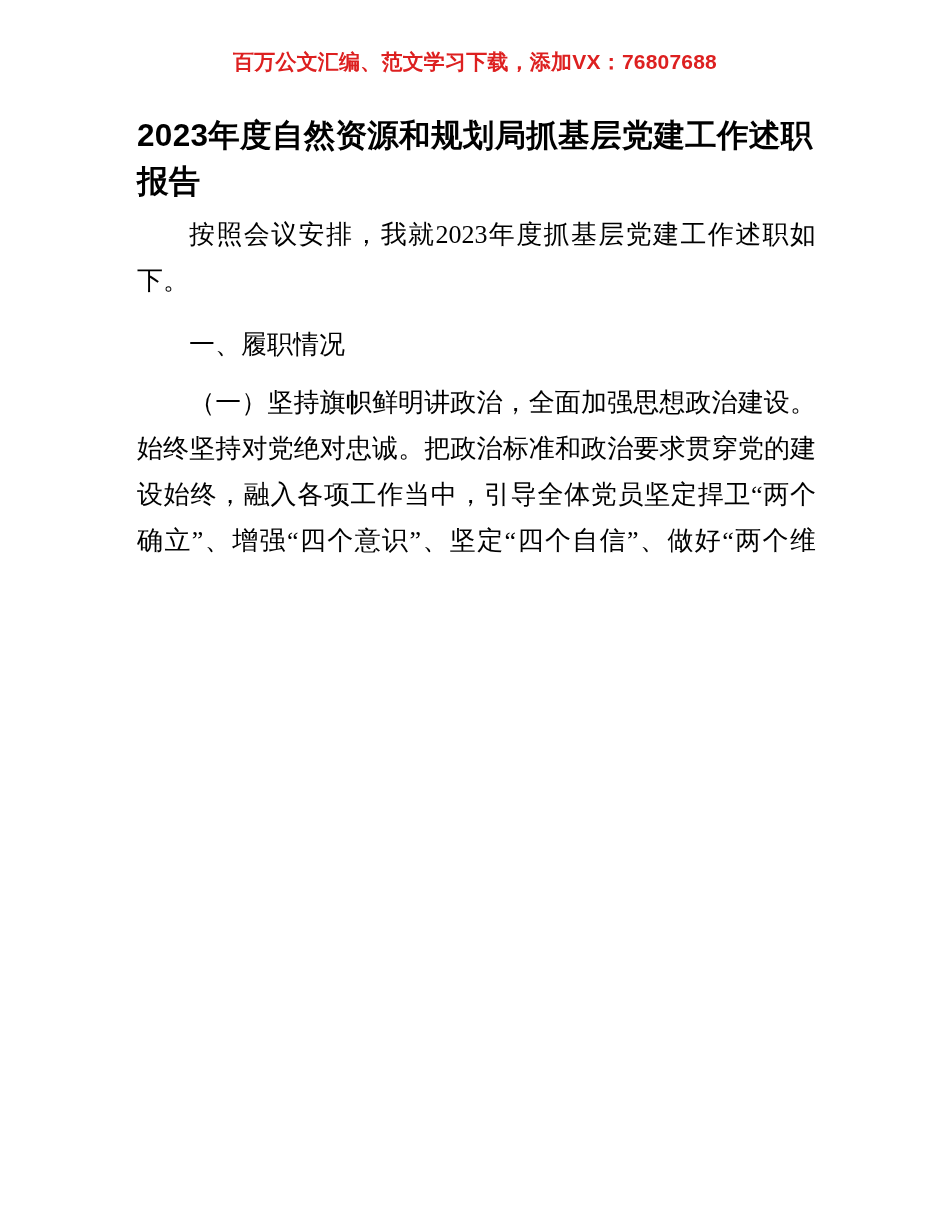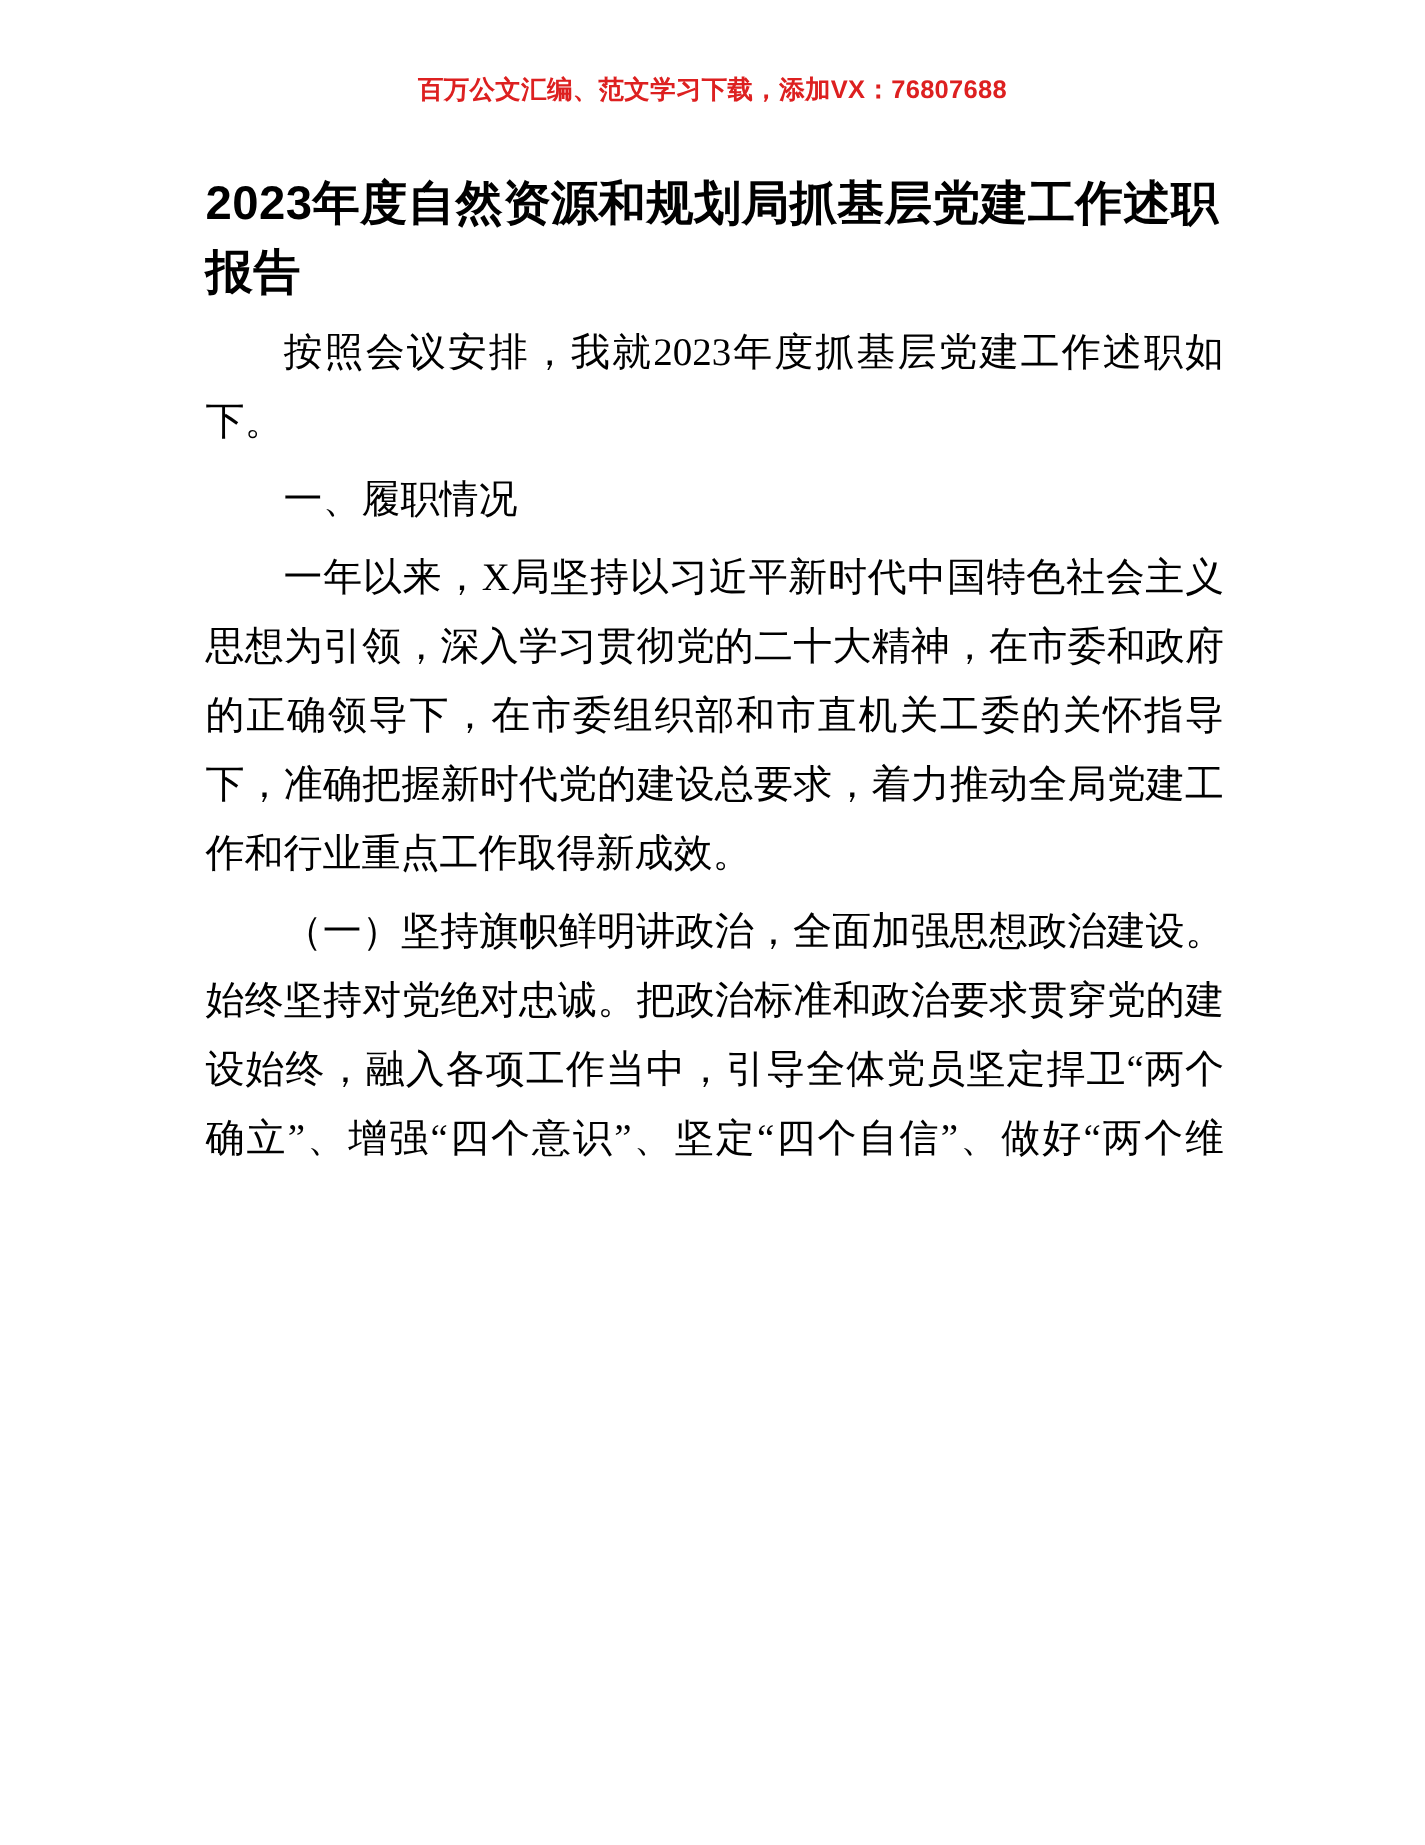--- a/index.html
+++ b/index.html
@@ -25,21 +25,21 @@
     overflow: hidden;
   }
 
   
   .promo-header {
     position: absolute;
     top: 48px;
     left: 0;
     width: 950px;
     text-align: center;
-    font-size: 17px;
+    font-size: 21px;
     font-weight: bold;
     letter-spacing: 0.2px;
     color: #dd2020;
     white-space: nowrap;
   }
 
   
   .doc-title {
     position: absolute;
     top: 112px;
@@ -69,20 +69,21 @@
     text-align: justify;
     text-justify: inter-ideograph;
     text-indent: 52px;
     letter-spacing: 0px;
     color: #000000;
     word-break: break-all;
   }
 
   p.para.heading {
     text-align: left;
+    margin-top: 12px;
   }
 
   
   .gap-intro    { height: 6px; }
   .gap-heading  { height: 6px; }
   .gap-body     { height: 6px; }
 
   
   .clip-last {
     max-height: 184px;
@@ -101,21 +102,20 @@
   <div class="body-region">
 
     <p class="para">按照会议安排，我就2023年度抓基层党建工作述职如下。</p>
 
     <div class="gap-intro"></div>
 
     <p class="para heading">一、履职情况</p>
 
     <div class="gap-heading"></div>
 
-    <p class="para">一年以来，X局坚持以习近平新时代中国特色社会主义思想为引领，深入学习贯彻党的二十大精神，在市委和政府的正确领导下，在市委组织部和市直机关工委的关怀指导下，准确把握新时代党的建设总要求，着力推动全局党建工作和行业重点工作取得新成效。</p>
 
     <div class="gap-body"></div>
 
     <div class="clip-last">
       <p class="para">（一）坚持旗帜鲜明讲政治，全面加强思想政治建设。始终坚持对党绝对忠诚。把政治标准和政治要求贯穿党的建设始终，融入各项工作当中，引导全体党员坚定捍卫“两个确立”、增强“四个意识”、坚定“四个自信”、做好“两个维护”。把学习宣传贯彻党的二十大精神作为主题主线。严格落实“第一议题”制度，召开中心组学习X次，每周开展支部研讨学习，增强党员干部学习意识和行动自觉，确保理解把握重大决策部署不出现偏差。坚决落实意识形态工作责任。制定印发《工作方案》，成立统一战线和宗教工作专班，持续拓展主流意识形态阵地宣传。将铸牢中华民族共同体意识纳入年度党建工作要点和中心组学习内容，及时跟进学习习近平总书记关于加强和改进民族工作的重要思想。做好常态化党建工作。严格</p>
     </div>
 
   </div>
 
 </div>

